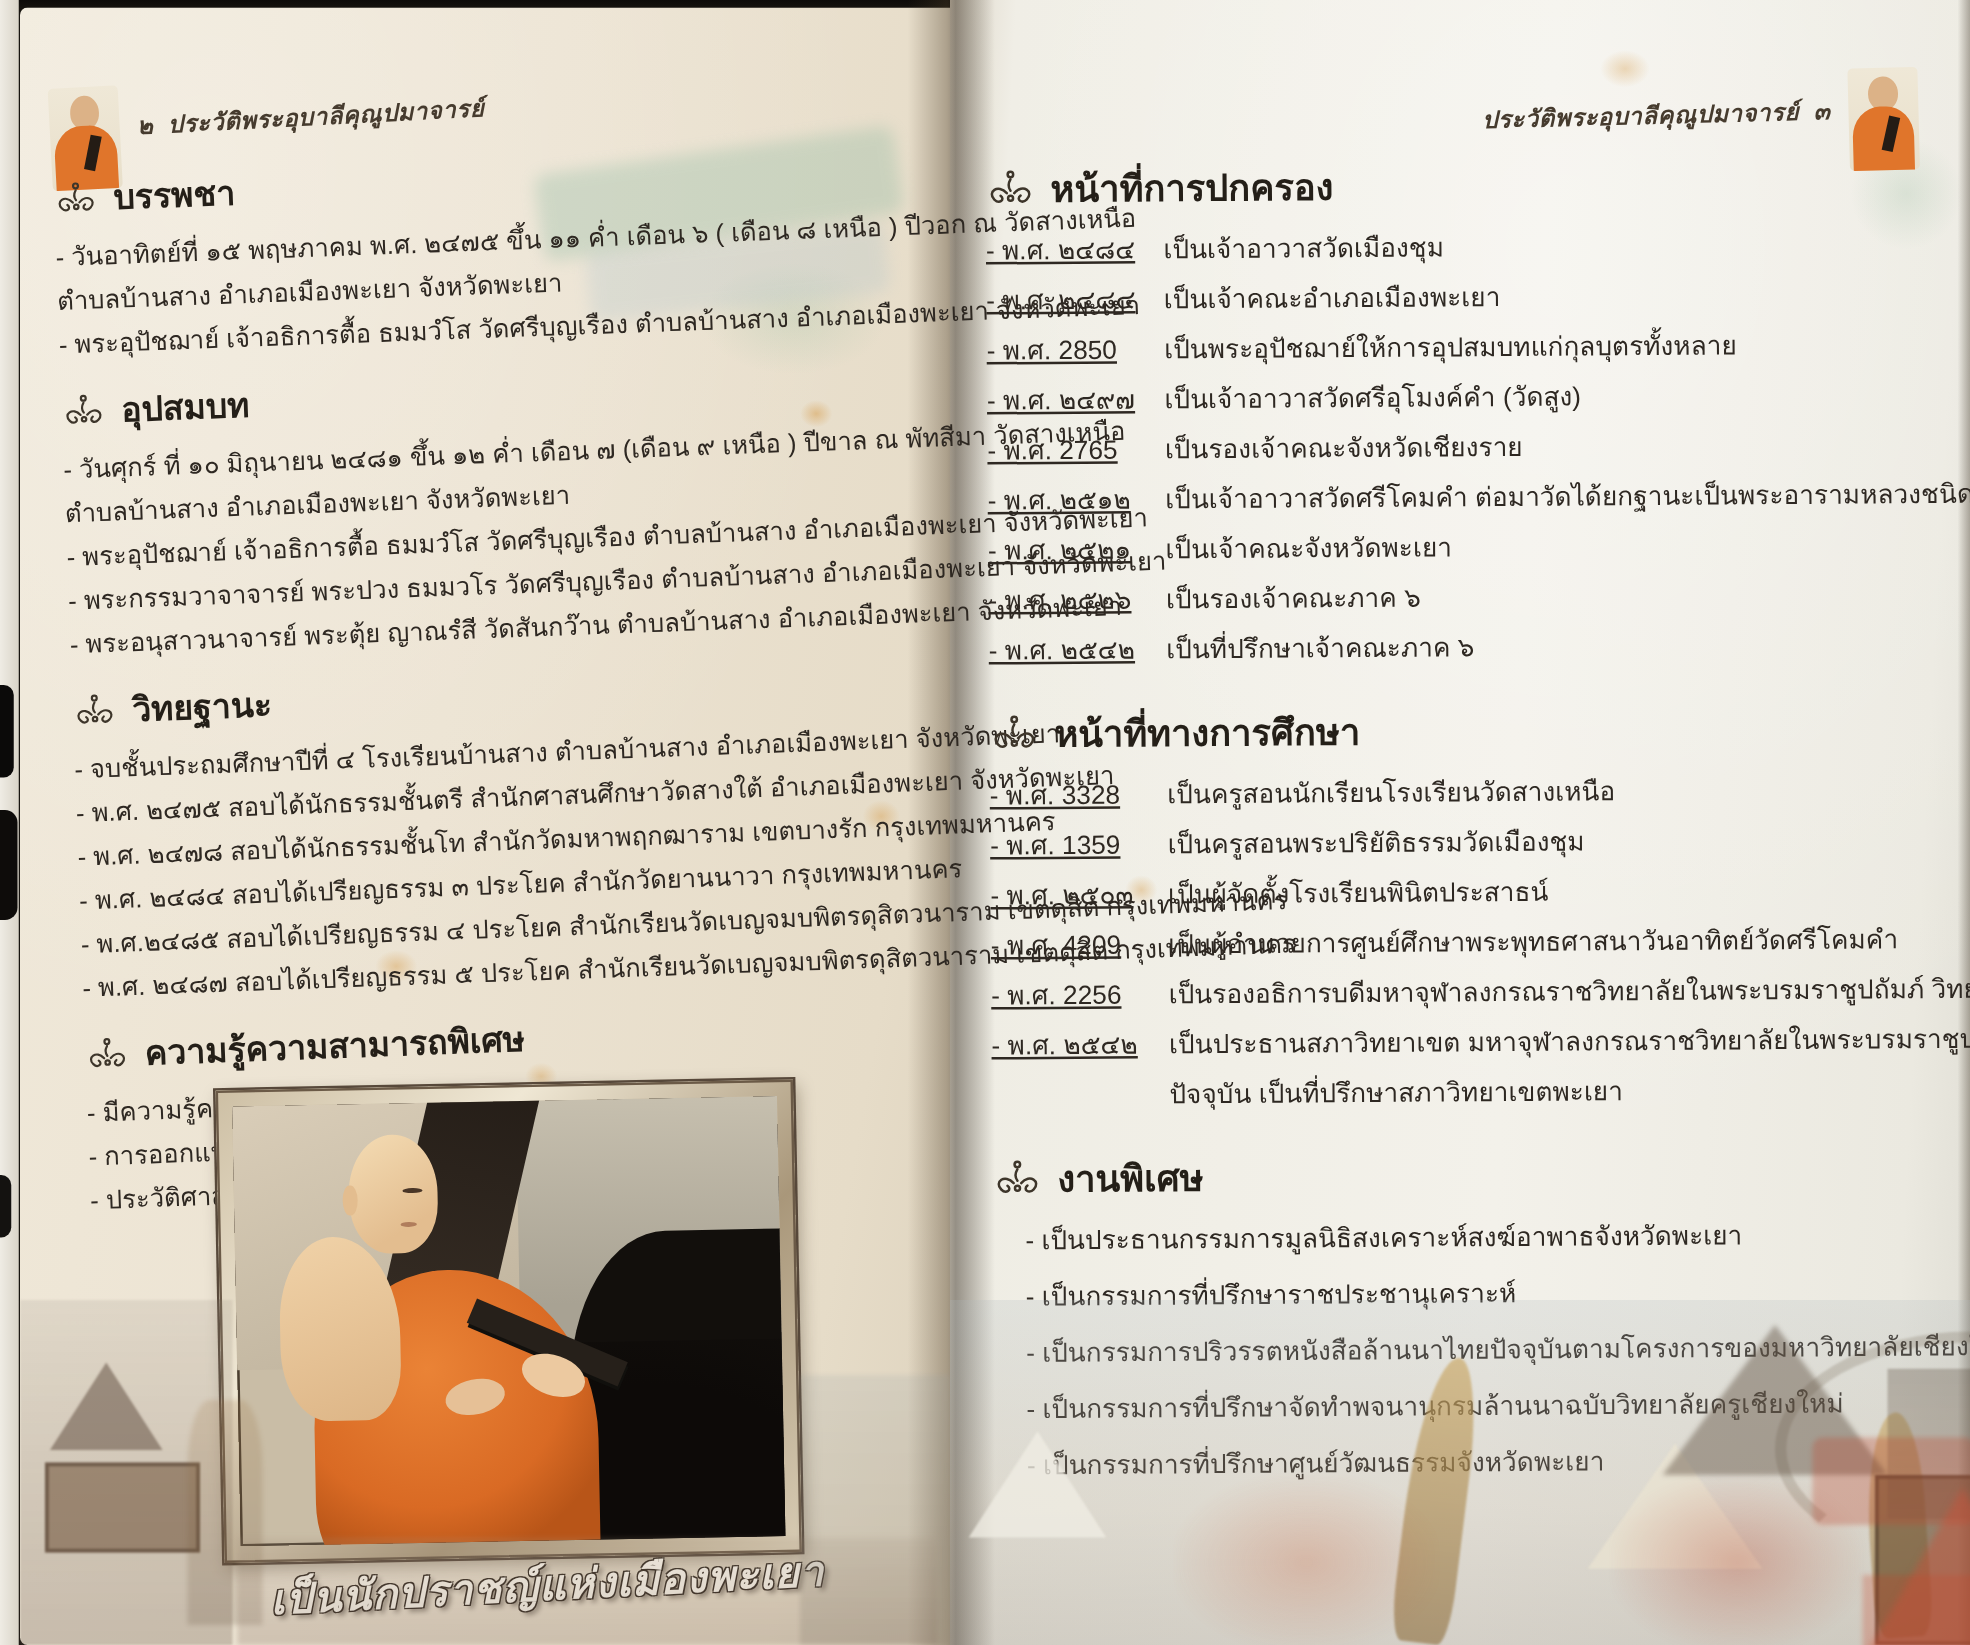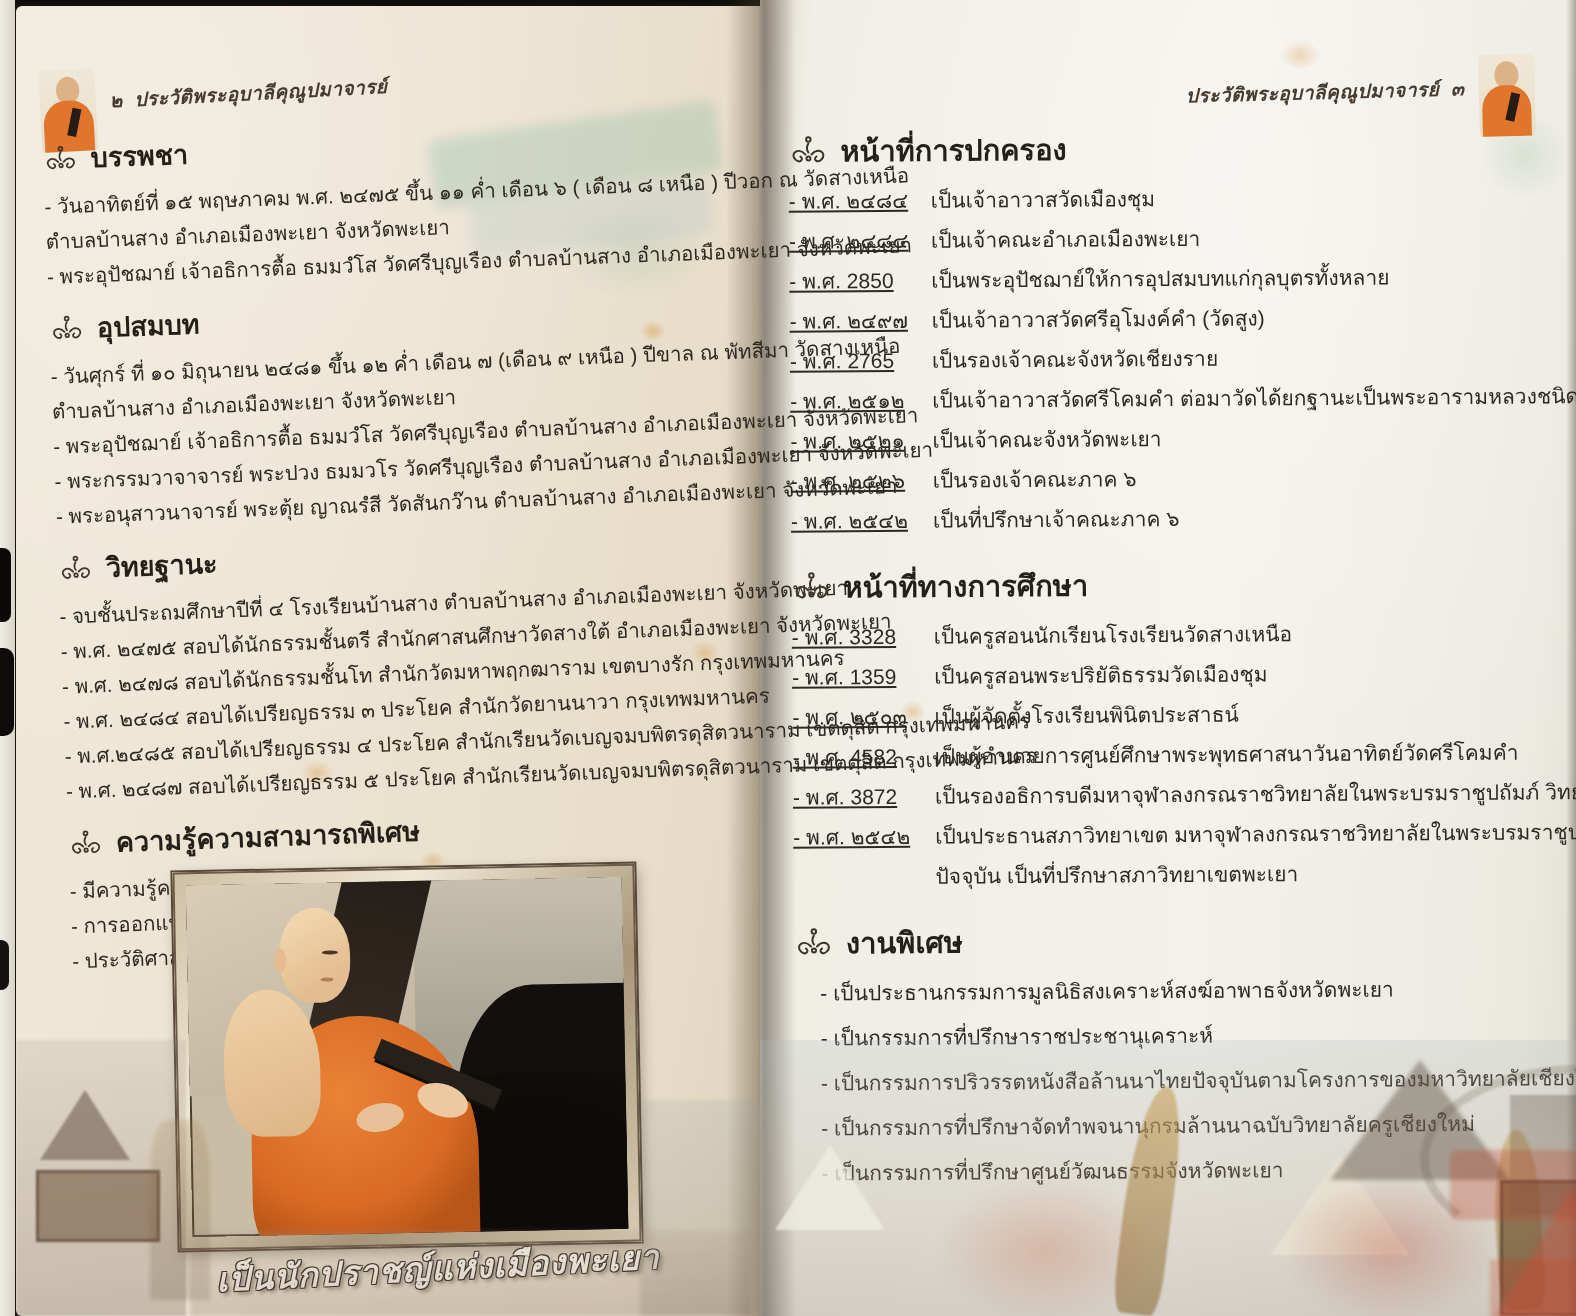--- a/index.html
+++ b/index.html
@@ -324,25 +324,25 @@
         </div>
       <div class="entry">
           <span class="yr">- พ.ศ. 1359</span>
           <span class="tx">เป็นครูสอนพระปริยัติธรรมวัดเมืองชุม</span>
         </div>
       <div class="entry">
           <span class="yr">- พ.ศ. ๒๕๐๓</span>
           <span class="tx">เป็นผู้จัดตั้งโรงเรียนพินิตประสาธน์</span>
         </div>
       <div class="entry">
-          <span class="yr">- พ.ศ. 4582</span>
+          <span class="yr">- พ.ศ. 4209</span>
           <span class="tx">เป็นผู้อำนวยการศูนย์ศึกษาพระพุทธศาสนาวันอาทิตย์วัดศรีโคมคำ</span>
         </div>
       <div class="entry">
-          <span class="yr">- พ.ศ. 3872</span>
+          <span class="yr">- พ.ศ. 2256</span>
           <span class="tx">เป็นรองอธิการบดีมหาจุฬาลงกรณราชวิทยาลัยในพระบรมราชูปถัมภ์ วิทยาเขตพะเยา</span>
         </div>
       <div class="entry-block">
         <div class="entry" style="margin-bottom:0;">
             <span class="yr">- พ.ศ. ๒๕๔๒</span>
             <span class="tx">เป็นประธานสภาวิทยาเขต มหาจุฬาลงกรณราชวิทยาลัยในพระบรมราชูปถัมภ์  วิทยาเขตพะเยา</span>
           </div>
         <div class="cont">ปัจจุบัน เป็นที่ปรึกษาสภาวิทยาเขตพะเยา</div>
       </div>
     </div>

